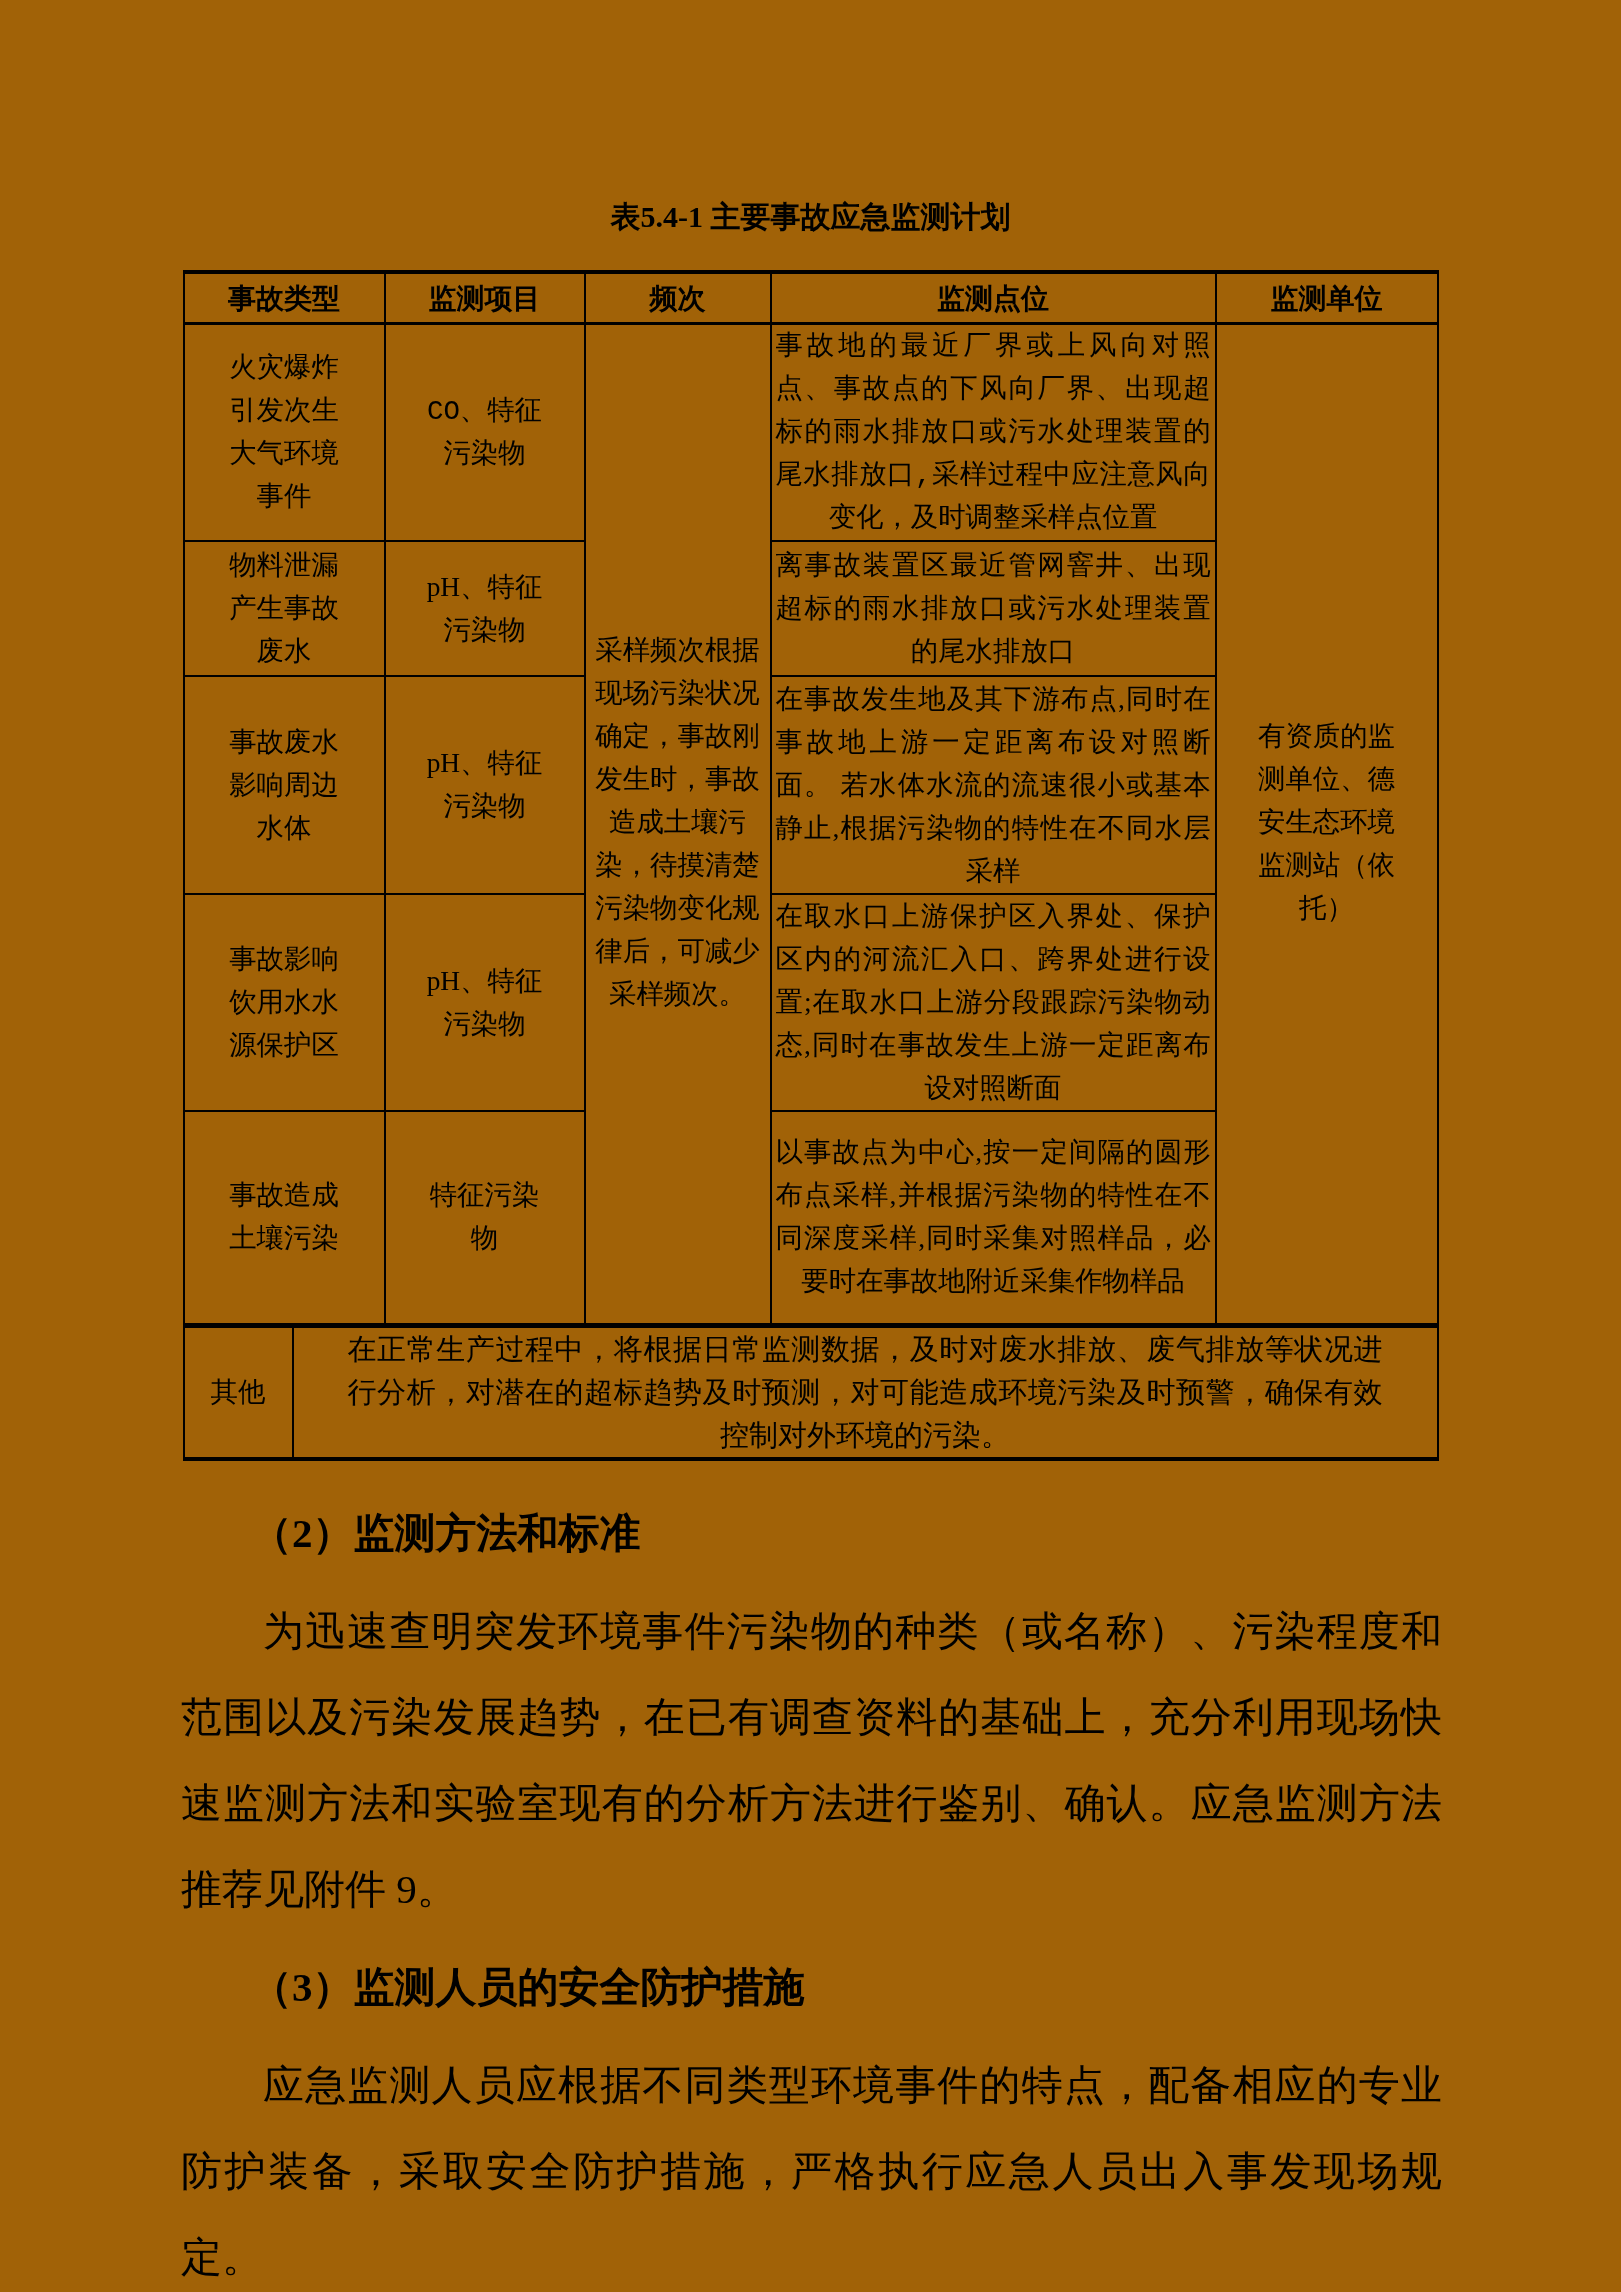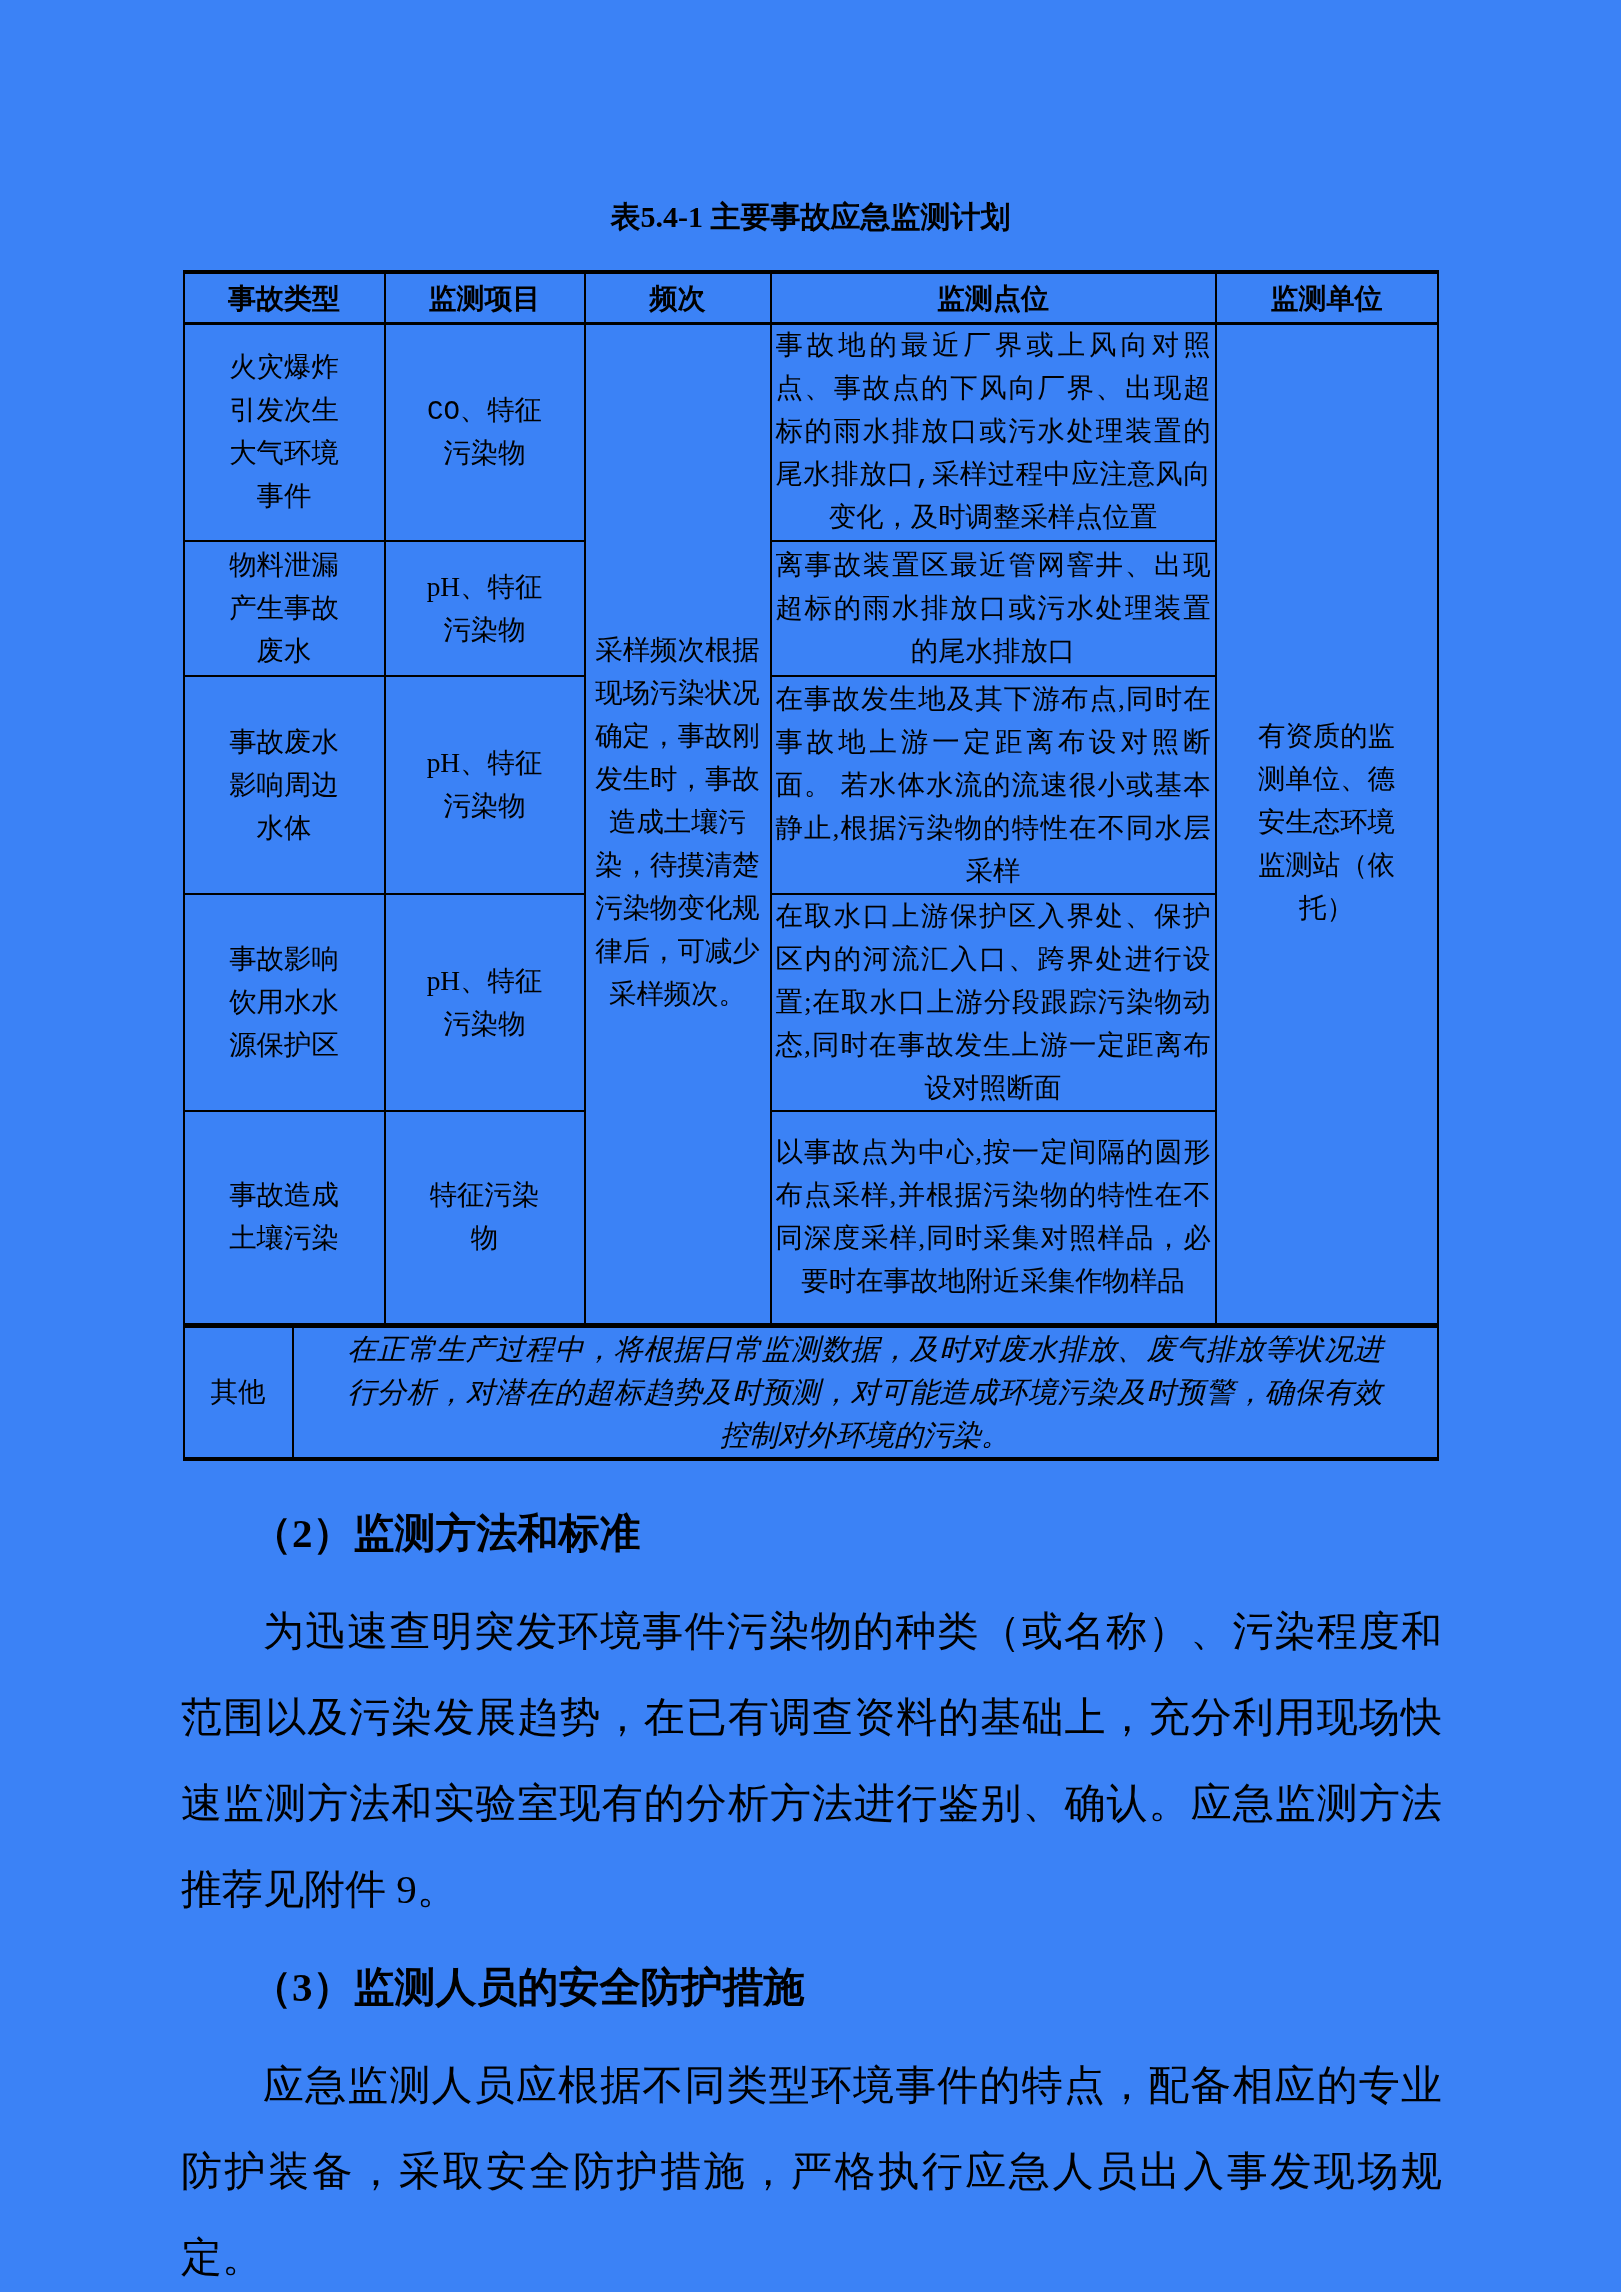--- a/index.html
+++ b/index.html
@@ -1,20 +1,20 @@
 <!DOCTYPE html>
 <html><head>
 <meta charset="utf-8">
 <style>
   html,body { margin:0; padding:0; background:#888; }
   .page {
     position:relative;
     width:1621px; height:2293px;
     margin:0 auto;
-    background:#3b82f6;
+    background:#a16207;
     font-family:"Liberation Serif","DejaVu Serif",serif;
     color:#000;
     overflow:hidden;
   }
   .table-title {
     padding-top:192px;
     height:49px; line-height:49px;
     text-align:center;
     font-size:30px; font-weight:bold;
   }
@@ -46,21 +46,21 @@
   tr.r3 { height:218px; }
   tr.r4 { height:211px; }
   tr.r5 { height:213px; }
   tr.ro { height:130px; }
   td.c-type { text-align:center; padding:0 39px; }
   td.c-item { text-align:center; padding:0 39px; }
   td.c-freq { text-align:center; padding:0 3.9px; }
   td.c-point { text-align:justify; text-align-last:center; -moz-text-align-last:center; padding:0 3.9px; }
   td.c-unit { text-align:center; padding:0 36px; }
   td.o-label { text-align:center; }
-  td.o-text  { text-align:justify; text-align-last:center; -moz-text-align-last:center; padding:0 54px; font-size:29px;font-style:italic; }
+  td.o-text  { text-align:justify; text-align-last:center; -moz-text-align-last:center; padding:0 54px; font-size:29px; }
   .body-text {
     margin:29px 167px 0 169px;
     font-size:41px;
     line-height:86px;
   }
   .body-text .heading {
     font-weight:bold;
     text-indent:2em;
   }
   .body-text p {

